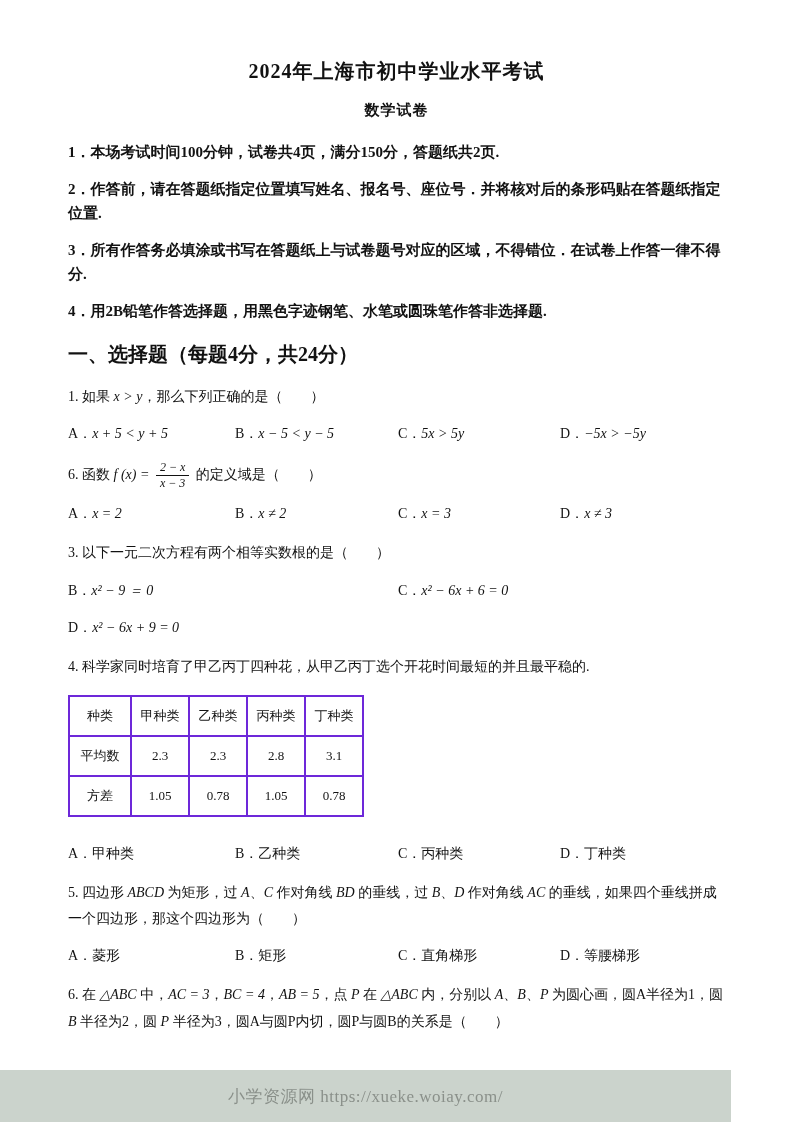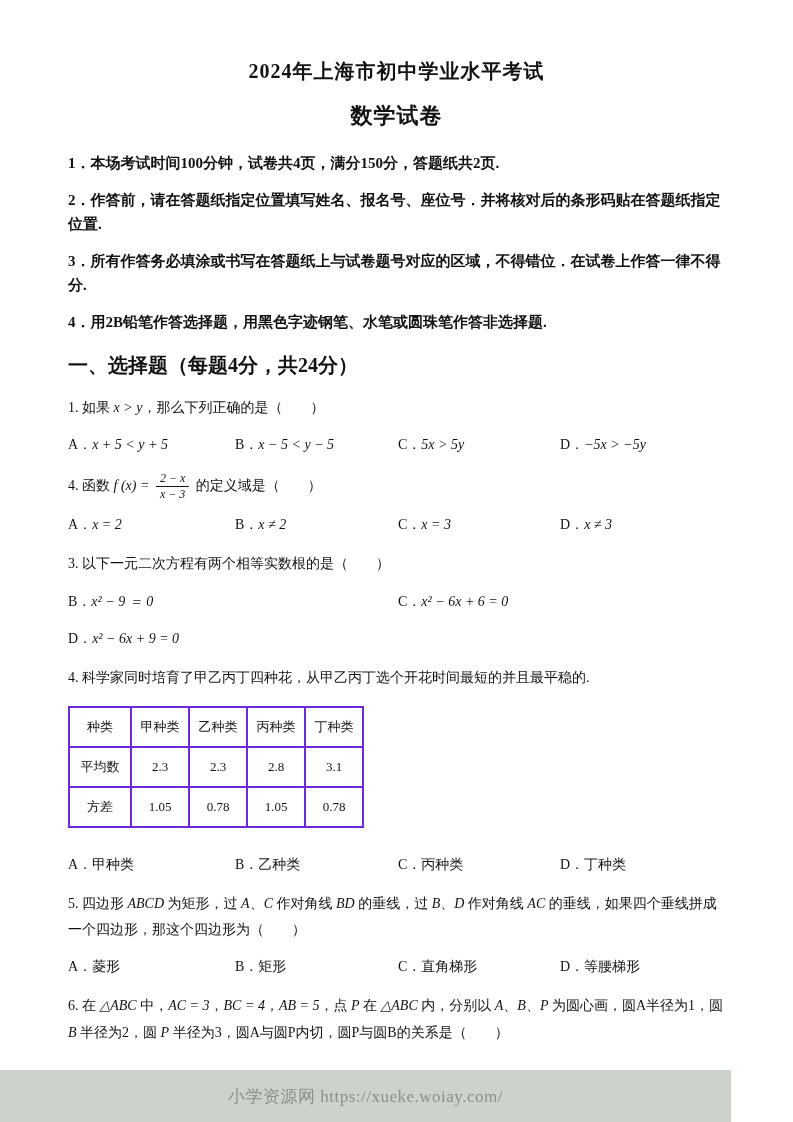--- a/index.html
+++ b/index.html
@@ -9,21 +9,21 @@
     background: #ffffff; color: #121212;
     font-family: "Liberation Serif", serif;
     position: relative; overflow: hidden;
   }
   .page { padding: 58px 68px 0 68px; }
   .title {
     text-align: center; font-size: 20px; font-weight: bold;
     margin: 0 0 16px 0; letter-spacing: 1px;
   }
   .subtitle {
-    text-align: center; font-size: 22px; font-weight: bold;
+    text-align: center; font-size: 15px; font-weight: bold;
     margin: 0 0 20px 0; letter-spacing: 1px;
   }
   .instr {
     font-weight: bold; font-size: 15px; line-height: 1.6;
     margin: 0 0 13px 0;
   }
   .section-heading { font-weight: bold; font-size: 20px; margin: 18px 0 0 0; }
   .q { font-size: 14px; line-height: 1.9; margin: 16px 0 0 0; }
   .opts {
     display: grid; grid-template-columns: 167px 163px 162px 1fr;
@@ -71,21 +71,21 @@
   <p class="section-heading">一、选择题（每题4分，共24分）</p>
 
   <div class="q"><span class="txt">1. 如果 </span><span class="math">x &gt; y</span><span class="txt">，那么下列正确的是（　　）</span></div>
   <div class="opts">
     <span><span class="txt">A．</span><span class="math">x + 5 &lt; y + 5</span></span>
     <span><span class="txt">B．</span><span class="math">x − 5 &lt; y − 5</span></span>
     <span><span class="txt">C．</span><span class="math">5x &gt; 5y</span></span>
     <span><span class="txt">D．</span><span class="math">−5x &gt; −5y</span></span>
   </div>
 
-  <div class="q"><span class="txt">4. 函数 </span><span class="math">f (x) = </span><span class="frac"><span class="num">2 − x</span><span class="den">x − 3</span></span><span class="txt"> 的定义域是（　　）</span></div>
+  <div class="q"><span class="txt">6. 函数 </span><span class="math">f (x) = </span><span class="frac"><span class="num">2 − x</span><span class="den">x − 3</span></span><span class="txt"> 的定义域是（　　）</span></div>
   <div class="opts">
     <span><span class="txt">A．</span><span class="math">x = 2</span></span>
     <span><span class="txt">B．</span><span class="math">x ≠ 2</span></span>
     <span><span class="txt">C．</span><span class="math">x = 3</span></span>
     <span><span class="txt">D．</span><span class="math">x ≠ 3</span></span>
   </div>
 
   <div class="q"><span class="txt">3. 以下一元二次方程有两个相等实数根的是（　　）</span></div>
   <div class="opts-2col">
     <span><span class="txt">B．</span><span class="math">x² − 9 ＝ 0</span></span>

